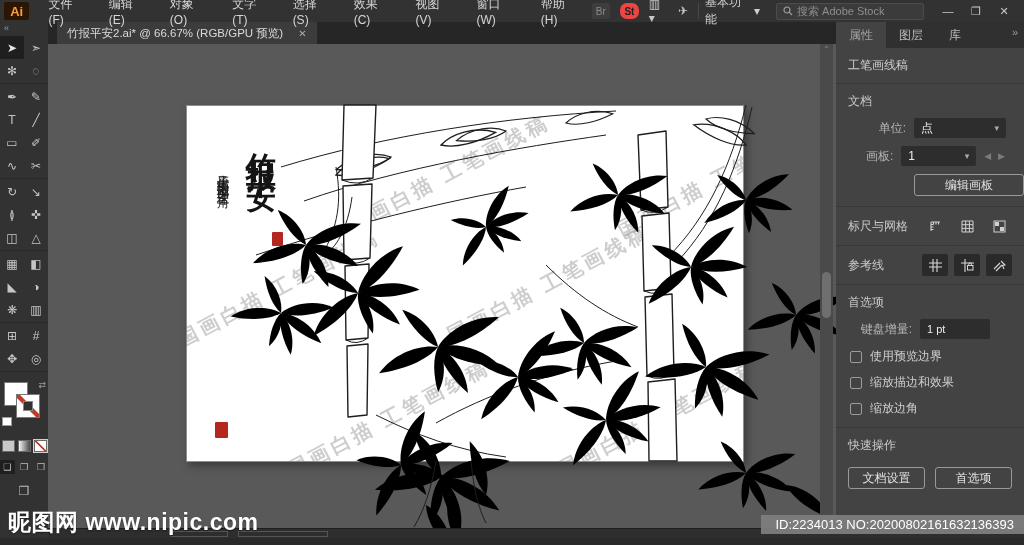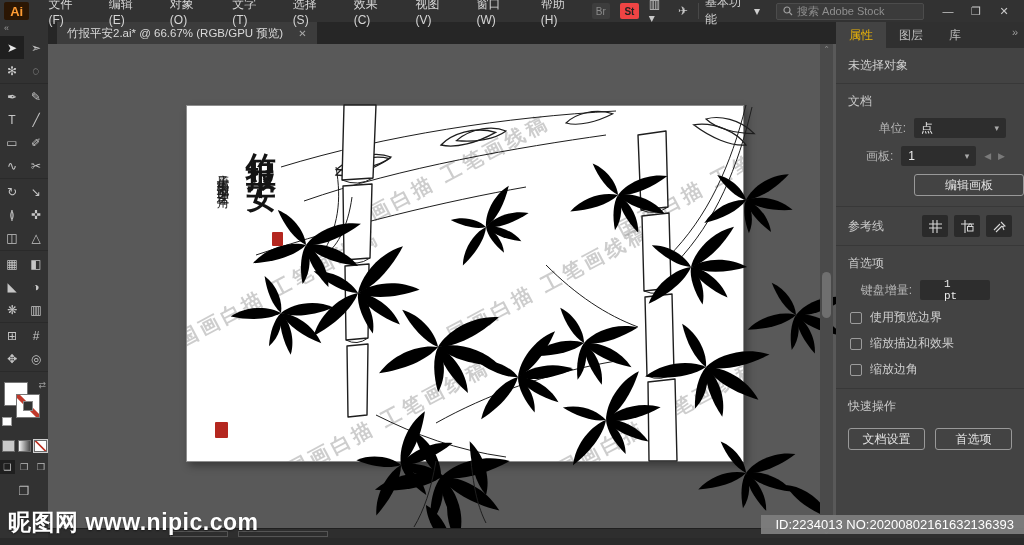--- a/index.html
+++ b/index.html
@@ -9,21 +9,21 @@
 
   
   .menubar { position:absolute; top:0; left:0; right:0; height:22px; background:#323232;
     display:flex; align-items:center; color:#d6d6d6; font-size:12px; z-index:30; }
   .ai-logo { width:26px; height:18px; margin:0 8px 0 4px; background:#2b1603; color:#ff9c33;
     font-weight:bold; font-size:13px; display:flex; align-items:center; justify-content:center; border-radius:2px; }
   .menu-item { padding:0 11px; height:22px; display:flex; align-items:center; cursor:default; }
   .mb-right { margin-left:auto; display:flex; align-items:center; gap:10px; padding-right:6px; }
   .badge { width:20px; height:16px; font-size:10px; display:flex; align-items:center; justify-content:center; border-radius:2px; }
   .badge-br { background:#3d3d3d; color:#8b8b8b; }
-  .badge-st { background:#ef4444; color:#222; font-weight:bold; }
+  .badge-st { background:#ef4444; color:#222; font-weight:bold;border-radius:7px; }
   .mb-icon { color:#c9c9c9; font-size:12px; }
   .workspace { display:flex; align-items:center; gap:5px; color:#d0d0d0; padding:0 6px; border-left:1px solid #484848; height:16px; }
   .searchbox { display:flex; align-items:center; gap:4px; background:#3b3b3b; border:1px solid #4c4c4c;
     border-radius:2px; height:17px; width:150px; padding:0 6px; }
   .searchbox input { background:transparent; border:none; outline:none; color:#cfcfcf; font-size:11px; width:120px; }
   .searchbox input::placeholder { color:#8f8f8f; }
   .win-controls { display:flex; }
   .win-btn { width:28px; height:20px; display:flex; align-items:center; justify-content:center; color:#c9c9c9; font-size:11px; }
 
   
@@ -86,42 +86,42 @@
   .docstatus { position:absolute; bottom:0; left:48px; width:976px; height:10px; background:#2e2e2e;
     border-top:1px solid #1f1f1f; z-index:15; display:flex; align-items:center; }
   .ds-box { height:6px; border:1px solid #555; margin-left:10px; }
   .ds-chev { position:absolute; left:775px; top:-2px; color:#7c7c7c; font-size:8px; }
 
   
   .dock { position:absolute; top:22px; right:0; width:188px; bottom:10px; background:#434343; z-index:20;
     color:#cfcfcf; font-size:12px; }
   .dock-tabs { height:26px; background:#303030; display:flex; align-items:stretch; position:relative; }
   .dock-tab { padding:0 13px; display:flex; align-items:center; color:#bcbcbc; }
-  .dock-tab.active { background:#434343; color:#eab308; }
+  .dock-tab.active { background:#434343; color:#a3a3a3; }
   .dock-collapse { position:absolute; right:6px; top:4px; color:#9d9d9d; font-size:11px; }
   .sec { border-bottom:1px solid #383838; padding:7px 12px 10px; }
   .sec-title { color:#c9c9c9; margin:2px 0 8px; }
   .noselect { padding:9px 12px; border-bottom:1px solid #383838; color:#cfcfcf; }
   .frow { display:flex; align-items:center; margin-bottom:8px; }
   .flabel { width:58px; text-align:right; margin-right:8px; color:#b5b5b5; }
   .select { width:92px; height:20px; background:#2d2d2d; border-radius:2px; display:flex; align-items:center;
     justify-content:space-between; padding:0 7px; color:#ececec; }
   .select .chev { color:#a9a9a9; font-size:9px; }
   .navarrows { color:#7a7a7a; font-size:9px; margin-left:8px; letter-spacing:7px; }
   .btn { border:1px solid #999; border-radius:3px; color:#e3e3e3; height:22px; display:flex;
     align-items:center; justify-content:center; background:transparent; font-size:12px; }
   .btn-edit-ab { width:110px; margin-left:66px; margin-top:2px; }
   .iconrow { display:flex; align-items:center; padding:8px 12px; border-bottom:1px solid #383838; }
   .iconrow .rlabel { width:72px; color:#c9c9c9; }
   .ibtns { display:flex; gap:6px; margin-left:4px; }
   .ibtn { width:26px; height:22px; display:flex; align-items:center; justify-content:center; border-radius:2px; }
   .ibtn.pressed { background:#2a2a2a; }
   .ibtn svg { display:block; }
   .kbd-input { width:70px; height:20px; background:#2d2d2d; border-radius:2px; color:#ececec;
-    display:flex; align-items:center; padding:0 24px; font-family:Liberation Mono, monospace; font-size:11px; }
+    display:flex; align-items:center; padding:0 7px; font-family:Liberation Sans, sans-serif; font-size:11px; }
   .cbrow { display:flex; align-items:center; gap:8px; margin:9px 0 0 2px; }
   .cbox { width:12px; height:12px; border:1px solid #9c9c9c; border-radius:2px; background:transparent; }
   .cblabel { color:#cfcfcf; }
   .qa-btns { display:flex; gap:10px; margin-top:13px; }
   .qa-btns .btn { width:82px; }
 
   
   .site-wm { position:absolute; left:8px; top:507px; z-index:40; color:#fff; font-weight:bold;
     font-size:23px; text-shadow:0 1px 2px rgba(0,0,0,.45); letter-spacing:.5px; }
   .id-badge { position:absolute; right:0; top:515px; height:19px; background:rgba(125,125,125,.95); z-index:40;
@@ -337,21 +337,21 @@
   </div>
 
   <div class="dock">
     <div class="dock-tabs">
       <div class="dock-tab active">属性</div>
       <div class="dock-tab">图层</div>
       <div class="dock-tab">库</div>
       <span class="dock-collapse">»</span>
     </div>
 
-    <div class="noselect">未选择对象</div>
+    <div class="noselect">工笔画线稿</div>
 
     <div class="sec">
       <div class="sec-title">文档</div>
       <div class="frow">
         <span class="flabel">单位:</span>
         <span class="select">
           <span>点</span>
           <span class="chev">▾</span>
         </span>
       </div>
@@ -359,20 +359,42 @@
         <span class="flabel">画板:</span>
         <span class="select">
           <span>1</span>
           <span class="chev">▾</span>
         </span>
         <span class="navarrows"><span>◀</span><span>▶</span></span>
       </div>
       <div class="btn btn-edit-ab">编辑画板</div>
     </div>
 
+    <div class="iconrow">
+      <span class="rlabel">标尺与网格</span>
+      <span class="ibtns">
+        <span class="ibtn">
+          <svg width="13" height="13" viewBox="0 0 13 13">
+              <path d="M2 2 H11 M2 2 V11 M4.5 2 V4.5 M7 2 V4.5 M9.5 2 V4.5 M2 4.5 H4.5 M2 7 H4.5 M2 9.5 H4.5" stroke="#d0d0d0" stroke-width="1.1" fill="none"></path>
+            </svg>
+        </span>
+        <span class="ibtn">
+          <svg width="13" height="13" viewBox="0 0 13 13">
+              <path d="M1 1 H12 V12 H1 Z M1 4.7 H12 M1 8.4 H12 M4.7 1 V12 M8.4 1 V12" stroke="#d0d0d0" stroke-width="1" fill="none"></path>
+            </svg>
+        </span>
+        <span class="ibtn">
+          <svg width="13" height="13" viewBox="0 0 13 13">
+              <rect x="1" y="1" width="11" height="11" fill="none" stroke="#d0d0d0"></rect>
+              <rect x="2" y="2" width="4" height="4" fill="#d0d0d0"></rect>
+              <rect x="7" y="7" width="4" height="4" fill="#d0d0d0"></rect>
+            </svg>
+        </span>
+      </span>
+    </div>
 
     <div class="iconrow">
       <span class="rlabel">参考线</span>
       <span class="ibtns">
         <span class="ibtn pressed">
           <svg width="13" height="13" viewBox="0 0 13 13">
               <path d="M0 4 H13 M0 8 H13 M4 0 V13 M8 0 V13" stroke="#d8d8d8" stroke-width="1.1"></path>
             </svg>
         </span>
         <span class="ibtn pressed">

